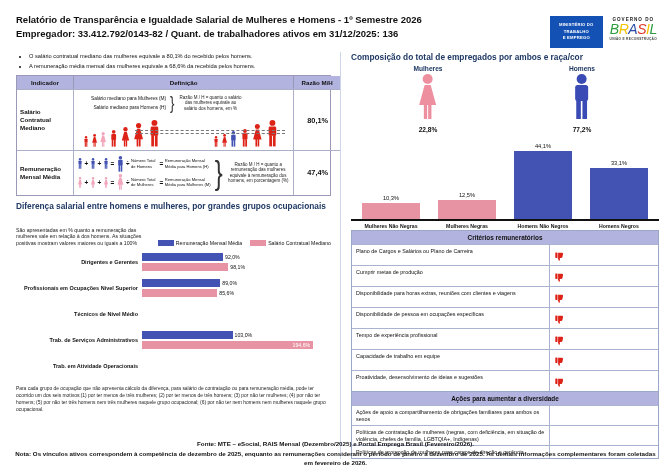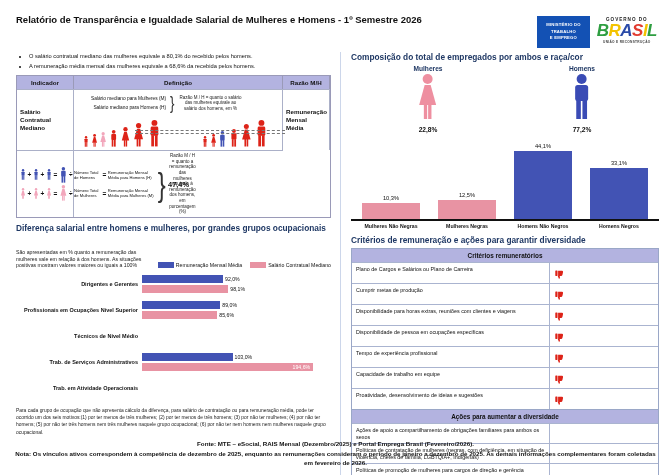--- a/index.html
+++ b/index.html
@@ -6,21 +6,21 @@
   html,body{background:#e8e8e8}
   body{font-family:"Liberation Sans",sans-serif;}
   .page{width:671px;height:475px;background:#fff;position:relative;overflow:hidden;color:#111;margin:0 auto}
   
   header{display:flex;justify-content:space-between;align-items:flex-start;padding:13px 14px 2px 16px}
   .h-title{font-size:9.5px;font-weight:bold;line-height:1.5}
   .logos{display:flex;gap:7px;align-items:stretch;margin-top:3px}
   .logo-mte{background:#1351b4;color:#fff;font-size:4.2px;font-weight:bold;text-align:center;padding:6px 9px;line-height:1.6;letter-spacing:.2px}
   .logo-gov{text-align:center;padding-top:1px}
   .gov-top{font-size:4.6px;font-weight:bold;letter-spacing:1px;color:#222}
-  .gov-name{font-size:17px;font-weight:bold;font-style:italic;letter-spacing:-.5px;line-height:1}
+  .gov-name{font-size:14px;font-weight:normal;font-style:italic;letter-spacing:-.5px;line-height:1}
   .gov-tag{font-size:3.2px;font-weight:bold;color:#444;letter-spacing:.3px;margin-top:1px}
   
   .columns{display:flex;padding:2px 12px 0 16px}
   .col-left{width:324px;padding-right:9px}
   .col-right{flex:1;border-left:1px solid #ccd6ea;padding-left:10px}
   .sec-title{color:#1f3864;font-size:8.3px;font-weight:bold;margin-bottom:3px}
   
   .bullets{list-style:disc;padding-left:13px;font-size:5.7px;line-height:1.75;margin-bottom:3px}
   
   .ind-table{display:grid;grid-template-columns:57px 1fr 47px;border:1px solid #9a9ab8}
@@ -80,20 +80,21 @@
   footer{position:absolute;left:0;right:0;bottom:7px;text-align:center;font-size:6.2px;font-weight:bold;line-height:1.55;padding:0 14px}
 </style>
 </head>
 <body>
 
 <div class="page">
 
   <header>
     <div class="h-title">
       <div>Relatório de Transparência e Igualdade Salarial de Mulheres e Homens - 1º Semestre 2026</div>
+      <div>Empregador: 33.412.792/0143-82 / Quant. de trabalhadores ativos em 31/12/2025: 136</div>
     </div>
     <div class="logos">
       <div class="logo-mte">
         <div>MINISTÉRIO DO</div>
         <div>TRABALHO</div>
         <div>E EMPREGO</div>
       </div>
       <div class="logo-gov">
         <div class="gov-top">GOVERNO DO</div>
         <div class="gov-name" id="brasil-word"><span style="color:#2e9e41">B</span><span style="color:#f3c300">R</span><span style="color:#2b4ba8">A</span><span style="color:#e23b30">S</span><span style="color:#f3c300">I</span><span style="color:#2e9e41">L</span></div>
@@ -233,20 +234,23 @@
                   <g fill="#dd2318">
                     <circle cx="12" cy="5" r="5"></circle>
                     <rect x="5.5" y="11" width="13" height="16" rx="2.5"></rect>
                     <rect x="6.6" y="26" width="4.6" height="19"></rect>
                     <rect x="12.8" y="26" width="4.6" height="19"></rect>
                   </g>
                 </svg>
               </div>
             </div>
         </div>
+        <div class="ind-cell last">
+          <div class="ratio">80,1%</div>
+        </div>
 
         <div class="ind-cell">
           <div class="ind-name">Remuneração Mensal Média</div>
         </div>
         <div class="ind-cell">
           <div class="calc-wrap">
             <div class="calcs">
               <div class="calc" id="calc-men">
                   <svg width="6.1" height="11" viewBox="0 0 24 46">
                     <g fill="#4253b4">
@@ -458,21 +462,20 @@
     <div class="comp-bar" style="height:51.3px;background:#4253b4"></div>
           </div>
         </div>
       <div class="comp-ticks" id="comp-ticks">
           <div class="comp-tick">Mulheres Não Negras</div>
           <div class="comp-tick">Mulheres Negras</div>
           <div class="comp-tick">Homens Não Negros</div>
           <div class="comp-tick">Homens Negros</div>
         </div>
 
-      <div class="sec-title crit-title">Critérios de remuneração e ações para garantir diversidade</div>
       <div class="crit-table">
         <div class="crit-head">Critérios remuneratórios</div>
         <div id="crit-rows">
             <div class="crit-row">
               <div class="crit-text">Plano de Cargos e Salários ou Plano de Carreira</div>
               <div class="crit-icon"><svg width="9" height="9" viewBox="0 0 16 16">
                   <g fill="#dd2318">
                     <rect x="0.5" y="1" width="4" height="9.5" rx="0.8"></rect>
                     <path d="M5.5 1.5 h6.8 a2 2 0 0 1 1.95 2.45 l-1.1 4.8 a2.4 2.4 0 0 1 -2.35 1.85 h-2.5 c.55 1.7 .7 3 .35 4.1 -.25 .8 -1.5 1 -1.95 .25 -.7-1.35-1.1-2.65-1.8-3.75 l.6-.7 z"></path>
                   </g>

